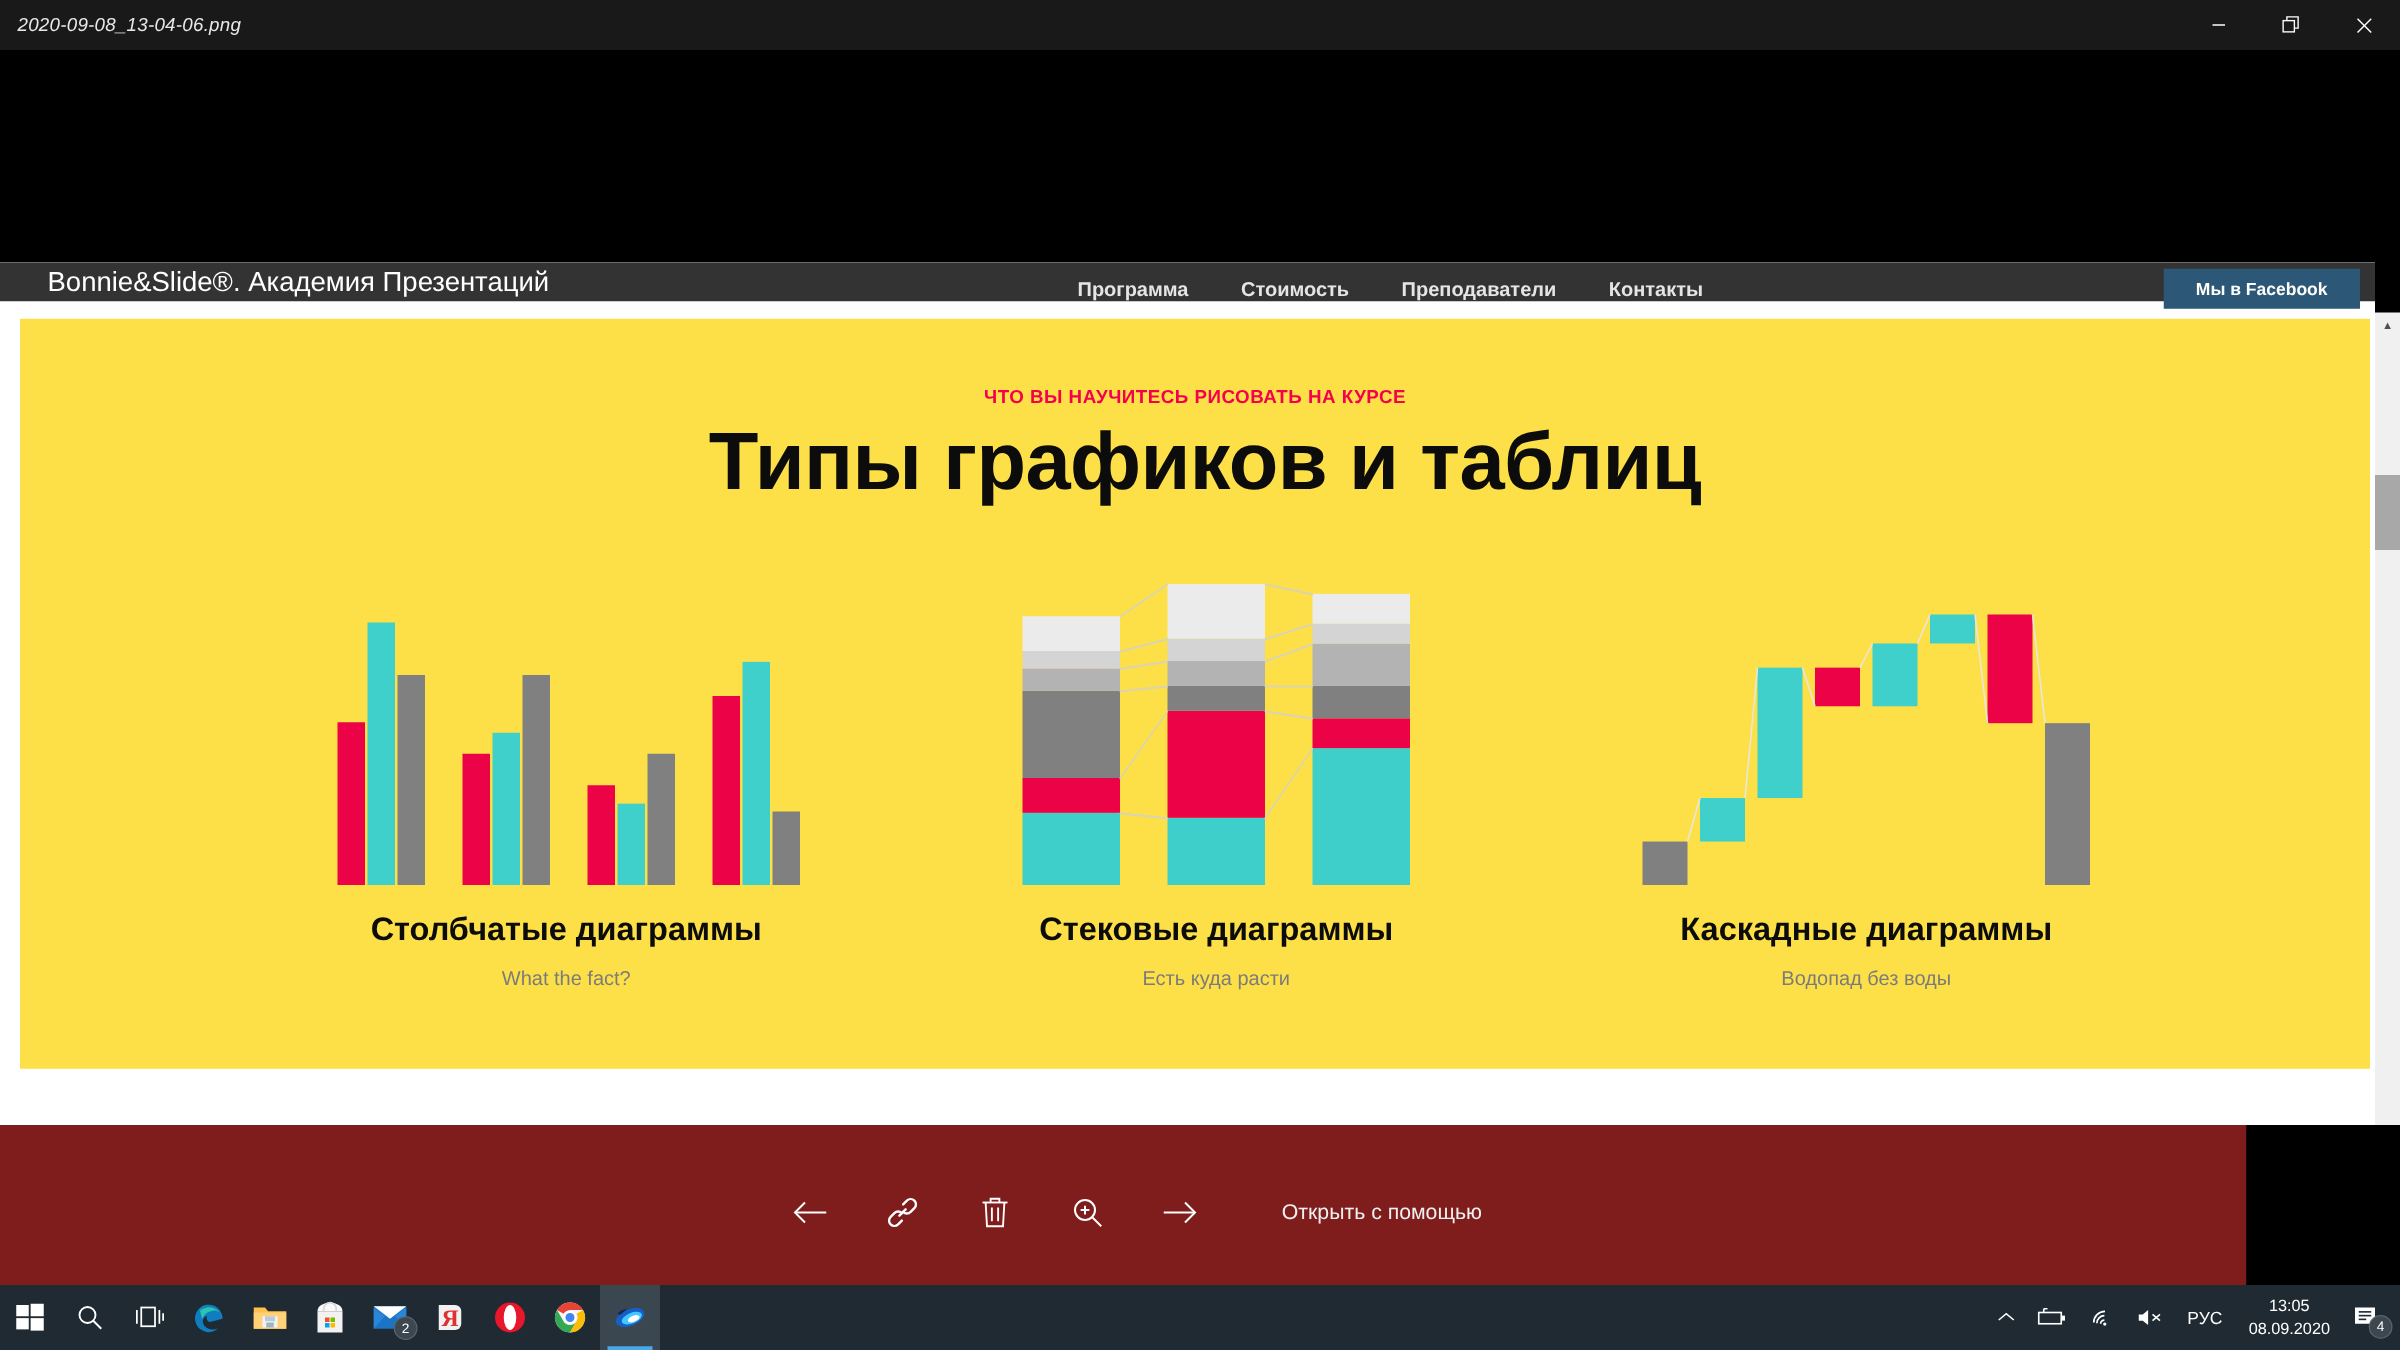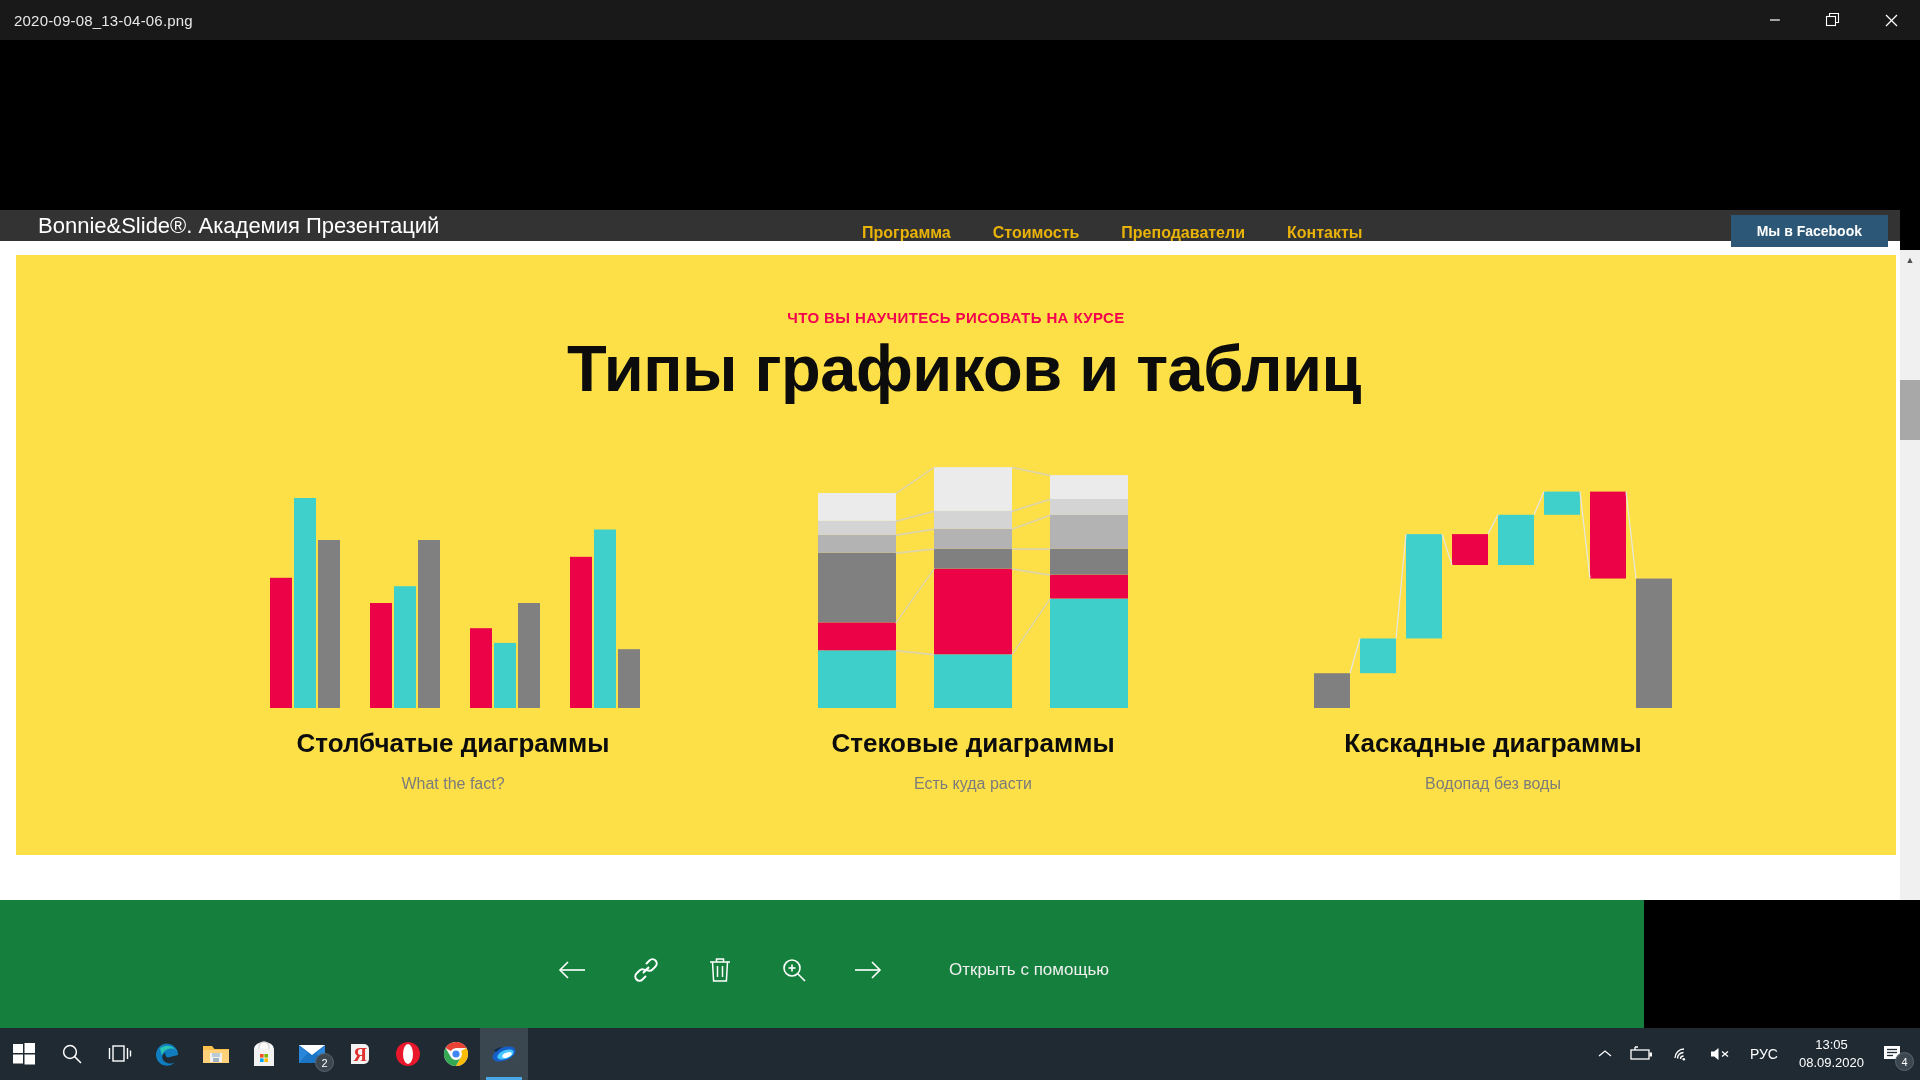--- a/index.html
+++ b/index.html
@@ -6,21 +6,21 @@
   html, body {
     width: 1920px; height: 1080px;
     overflow: hidden;
     font-family: "Liberation Sans", sans-serif;
     background: #000;
   }
 
   
   .titlebar {
     position: absolute; top: 0; left: 0; width: 1920px; height: 40px;
-    background: #191919; display: flex; align-items: center;
+    background: #191919; display: flex; align-items: center; font-style: italic;
   }
   .titlebar-text {
     color: #e8e8e8; font-size: 15px; margin-left: 14px; letter-spacing: .2px;
     white-space: nowrap;
   }
   .win-controls { margin-left: auto; display: flex; height: 40px; }
   .win-btn {
     width: 58px; height: 40px; display: flex; align-items: center; justify-content: center;
     color: #fff;
   }
@@ -45,21 +45,21 @@
   }
   .site-logo {
     color: #ffffff; font-size: 22px; margin-left: 38px; white-space: nowrap;
     font-weight: 400;
   }
   .site-nav {
     position: absolute; left: 862px; top: 0; height: 45px;
     display: flex; align-items: center; gap: 42px;
   }
   .site-nav a {
-    color: #eab308; font-size: 16px; font-weight: bold; text-decoration: none;
+    color: #e5e5e5; font-size: 16px; font-weight: bold; text-decoration: none;
     white-space: nowrap;
   }
   .fb-btn {
     position: absolute; right: 12px; top: 5px;
     background: #2c5777; color: #ffffff;
     font-size: 14px; font-weight: bold;
     padding: 8px 26px; white-space: nowrap;
   }
 
   
@@ -88,23 +88,23 @@
   .card-title {
     text-align: center; font-size: 26px; font-weight: bold; color: #0c0c0c;
     margin-top: 18px; white-space: nowrap;
   }
   .card-sub {
     text-align: center; font-size: 16px; color: #7b7b7b; margin-top: 16px;
   }
 
   
   .toolbar {
-    position: absolute; left: 0; bottom: 0; width: 1644px; height: 140px;
+    position: absolute; left: 0; bottom: 0; width: 1797px; height: 140px;
     display: flex; align-items: center; justify-content: center; gap: 0;
-    background: #15803d;
+    background: #7f1d1d;
   }
   .tool-btn {
     width: 74px; height: 74px; display: flex; align-items: center; justify-content: center;
     color: #fff;
   }
   .open-with {
     color: #f0f0f0; font-size: 17px; margin-left: 44px; white-space: nowrap;
   }
 
   

